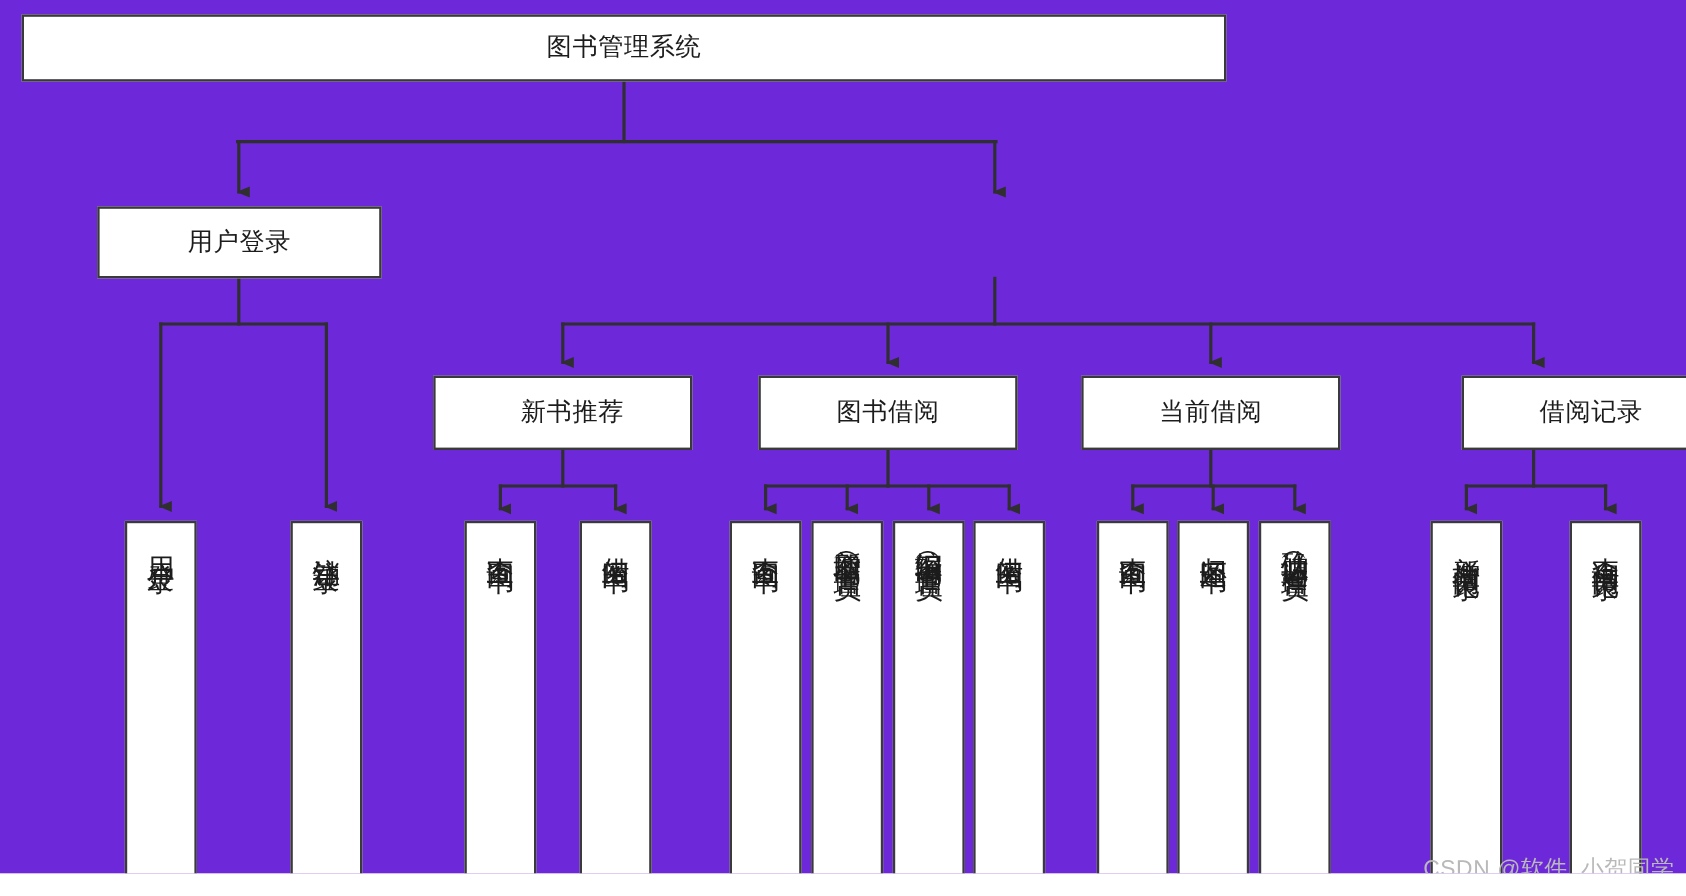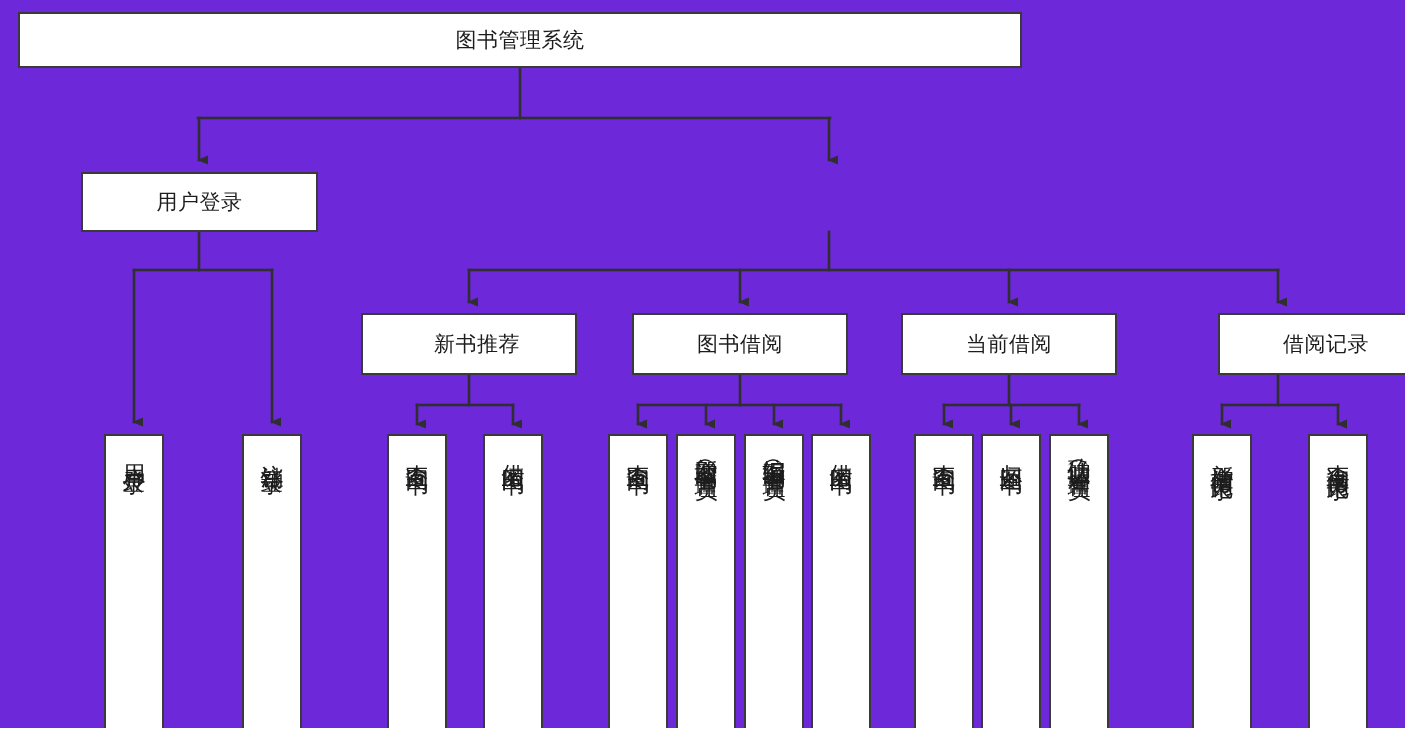--- a/index.html
+++ b/index.html
@@ -199,14 +199,15 @@
   </div>
 
   <div class="node vert" style="left:1192px; top:434px; width:60px; height:301px;">
     <span class="node-label">新增借阅记录</span>
   </div>
 
   <div class="node vert" style="left:1308px; top:434px; width:60px; height:301px;">
     <span class="node-label">查询借阅记录</span>
   </div>
 
+  <div class="watermark">CSDN @软件_小贺同学</div>
 
 </div>
 
 </body></html>

